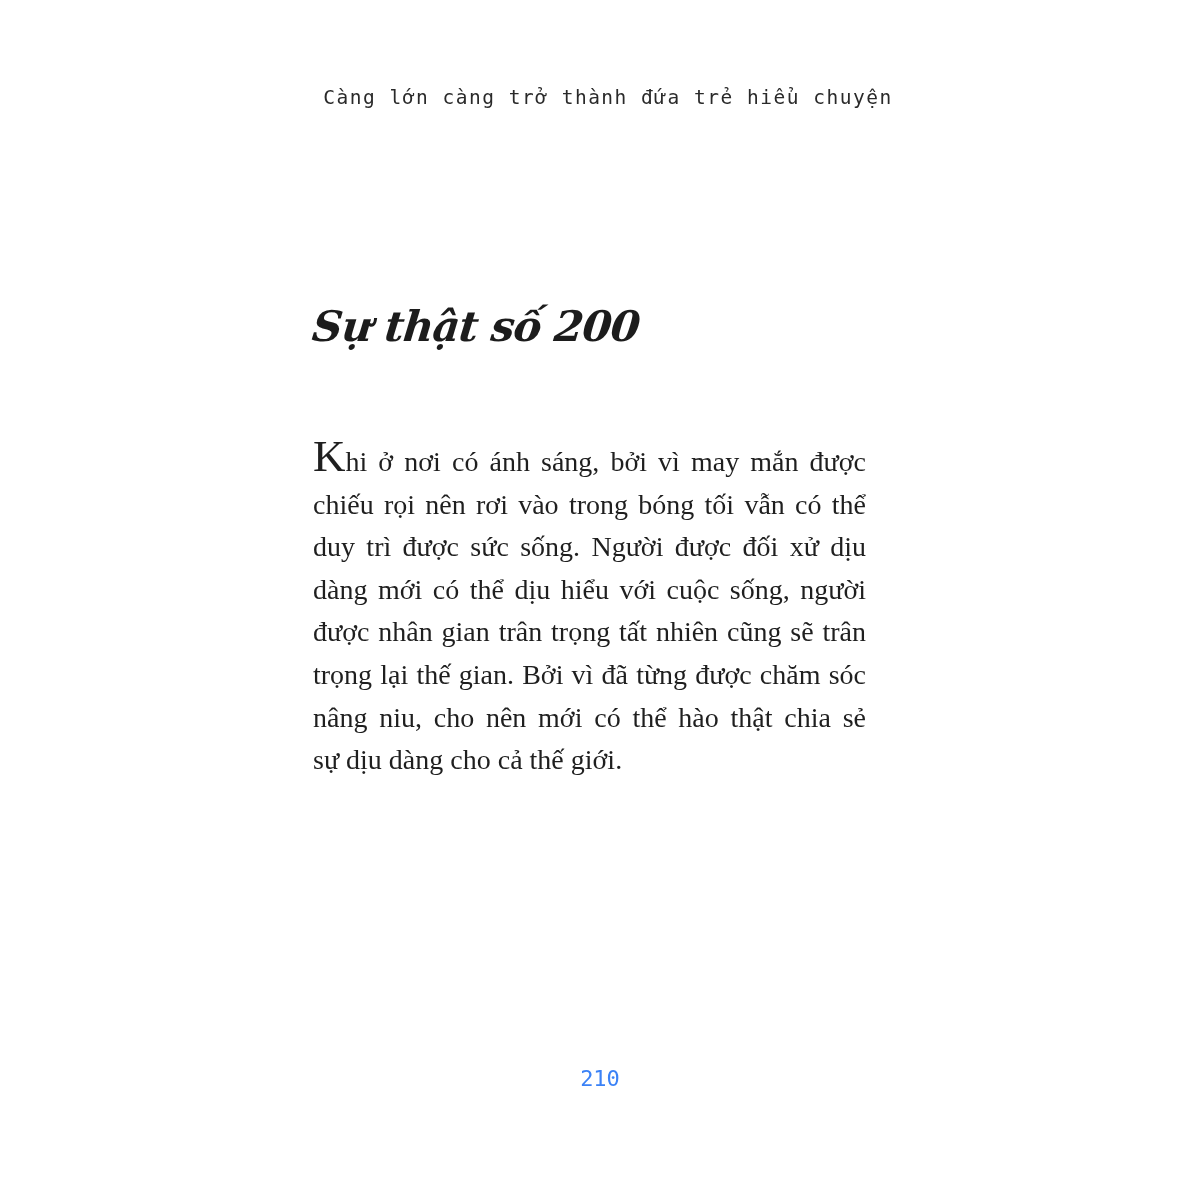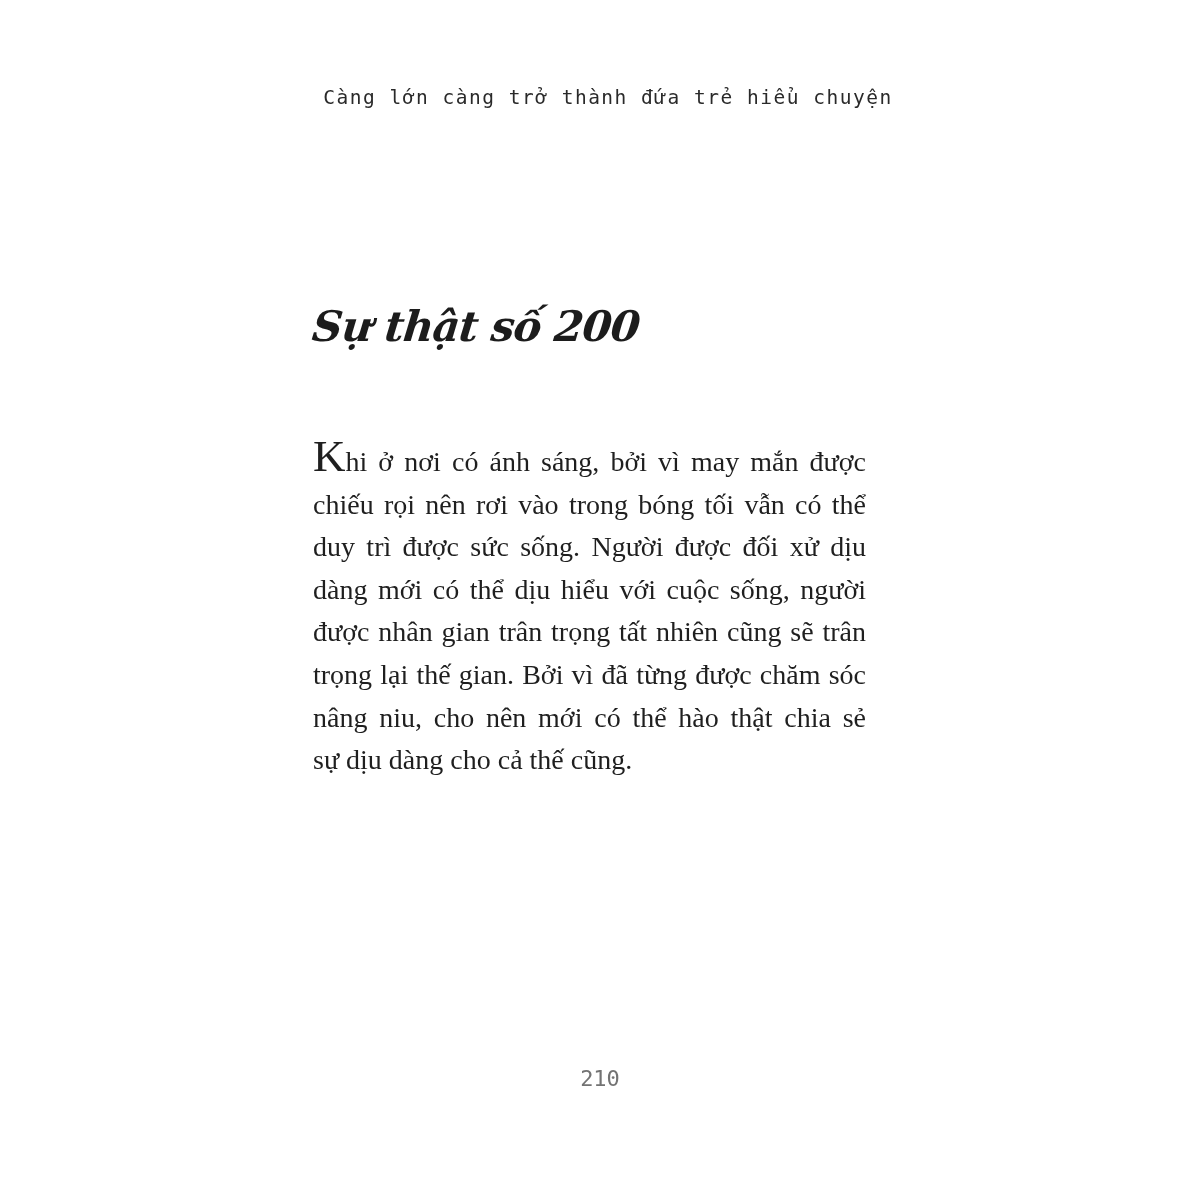--- a/index.html
+++ b/index.html
@@ -70,38 +70,38 @@
     font-weight: normal;
   }
   .page-number {
     position: absolute;
     top: 1066px;
     left: 0;
     width: 100%;
     text-align: center;
     font-family: "DejaVu Sans Mono", monospace;
     font-size: 22px;
-    color: #737373;
+    color: #3b82f6;
   }
 </style>
 </head>
 <body>
 
 <div class="page">
 
   <div class="running-header">Càng lớn càng trở thành đứa trẻ hiểu chuyện</div>
 
   <div class="chapter-title">Sự thật số 200</div>
 
   <div class="body-text">
     <div class="body-line"><span class="initial-cap">K</span><span>hi ở nơi có ánh sáng, bởi vì may mắn được</span></div>
     <div class="body-line">chiếu rọi nên rơi vào trong bóng tối vẫn có thể</div>
     <div class="body-line">duy trì được sức sống. Người được đối xử dịu</div>
     <div class="body-line">dàng mới có thể dịu hiểu với cuộc sống, người</div>
     <div class="body-line">được nhân gian trân trọng tất nhiên cũng sẽ trân</div>
     <div class="body-line">trọng lại thế gian. Bởi vì đã từng được chăm sóc</div>
     <div class="body-line">nâng niu, cho nên mới có thể hào thật chia sẻ</div>
-    <div class="body-line last-line">sự dịu dàng cho cả thế cũng.</div>
+    <div class="body-line last-line">sự dịu dàng cho cả thế giới.</div>
   </div>
 
   <div class="page-number">210</div>
 
 </div>
 
 </body></html>

